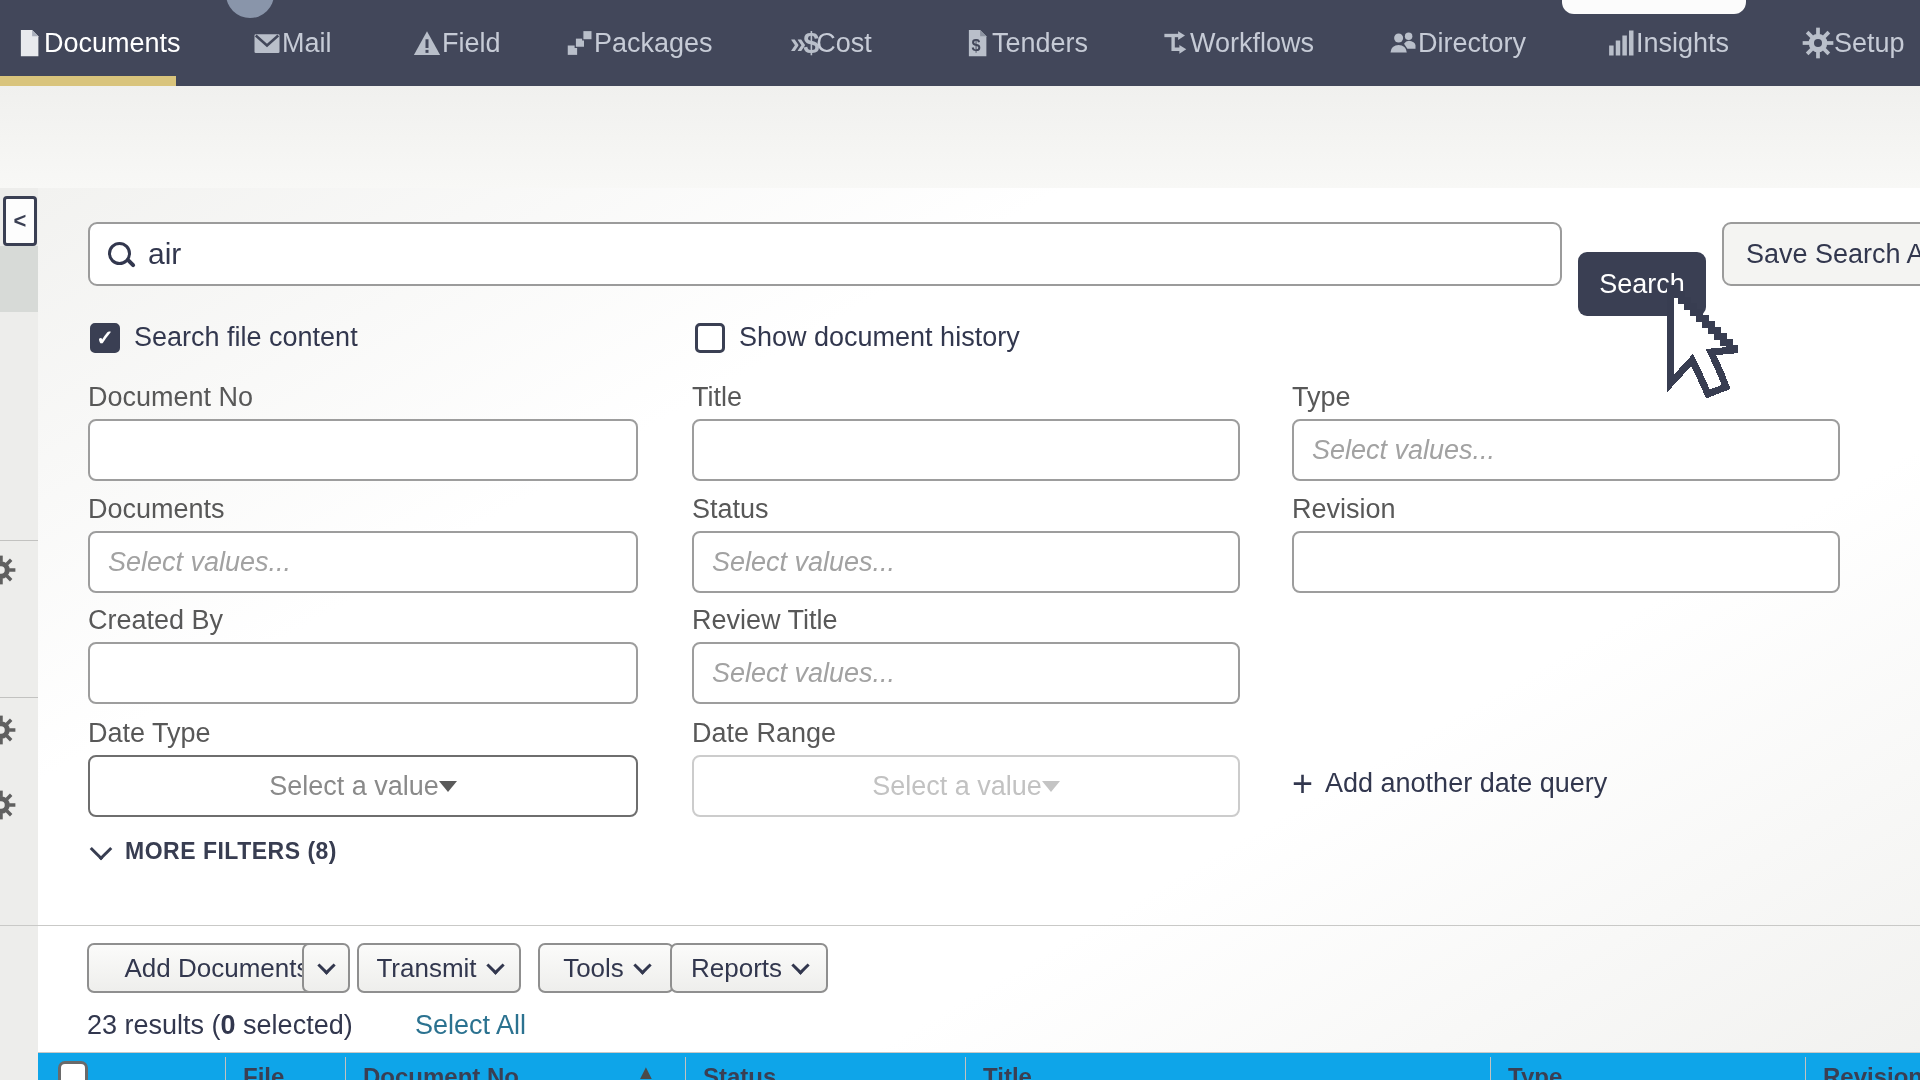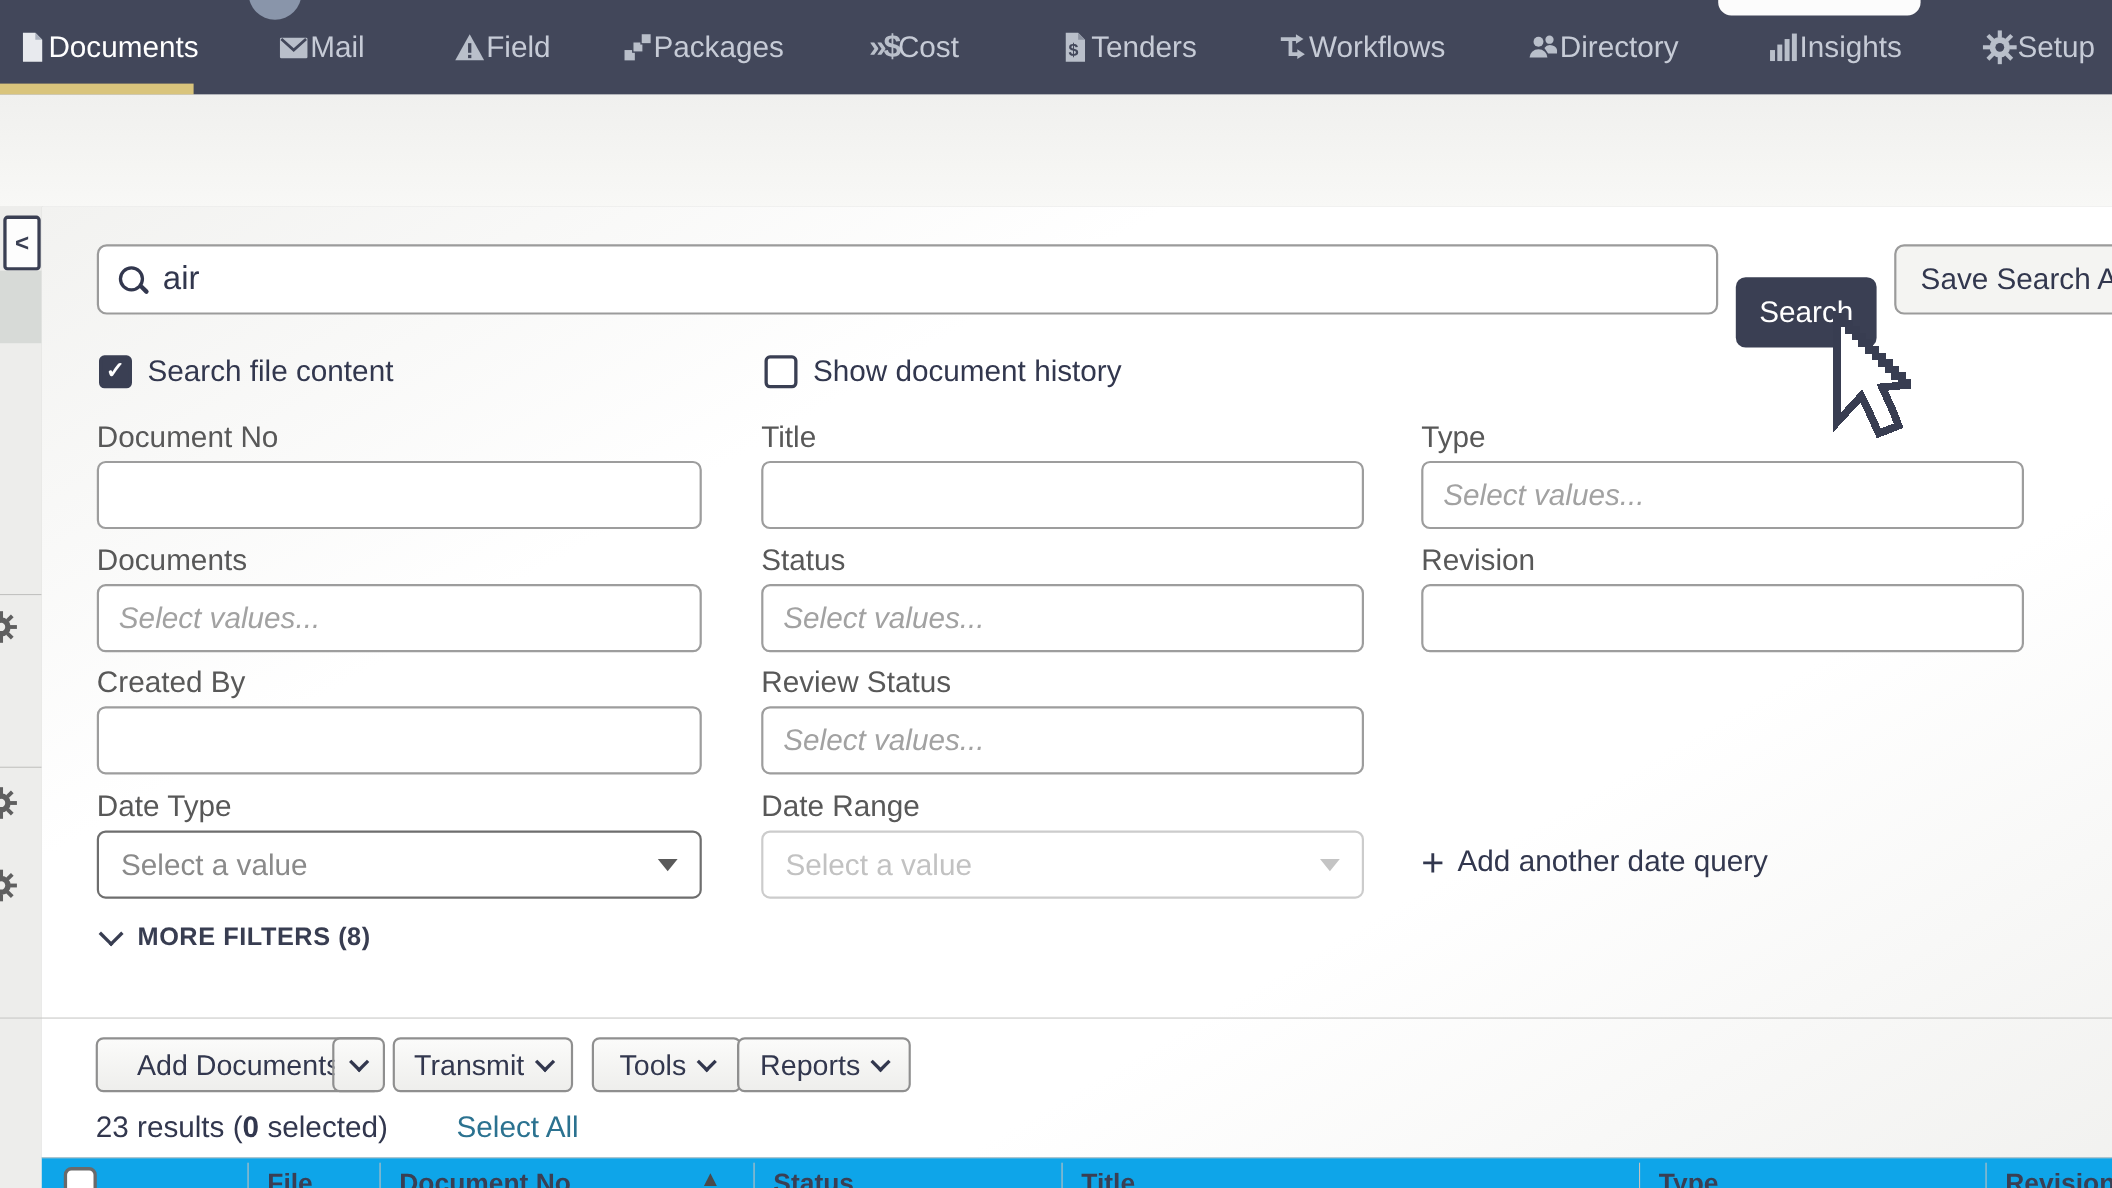--- a/index.html
+++ b/index.html
@@ -56,21 +56,21 @@
   .checkbox{width:30px;height:30px;border:3px solid #3a3f53;border-radius:5px;background:#fff;box-sizing:border-box;
             display:flex;align-items:center;justify-content:center;}
   .checkbox.checked{background:#3a3f53;}
   .checkbox.checked::after{content:"\2713";color:#fff;font-size:21px;font-weight:bold;}
 
   .f-label{position:absolute;font-size:27px;color:#585858;white-space:nowrap;}
   .f-input{position:absolute;height:62px;border:2px solid #9d9d9d;border-radius:8px;background:#fff;box-sizing:border-box;
            font-size:27px;color:#0f172a;padding:0 18px;font-family:"Liberation Sans",sans-serif;outline:none;}
   .f-input::placeholder{color:#a2a2a2;font-style:italic;opacity:1;}
   .f-select{position:absolute;height:62px;border:2px solid #6e6e6e;border-radius:8px;background:#fff;box-sizing:border-box;
-            display:flex;align-items:center;justify-content:space-between;padding:16px 20px;font-size:27px;color:#8a8a8a;}
+            display:flex;align-items:center;justify-content:center;padding:16px 20px;font-size:27px;color:#8a8a8a;}
   .f-select.disabled{border-color:#cccccc;color:#c2c2c2;}
   .tri{width:0;height:0;border-left:9px solid transparent;border-right:9px solid transparent;border-top:11px solid #5a5a5a;}
   .f-select.disabled .tri{border-top-color:#c4c4c4;}
 
   .add-date-link{position:absolute;display:flex;align-items:center;gap:12px;font-size:27px;color:#32374e;}
   .plus-glyph{font-size:36px;font-weight:300;line-height:30px;}
 
   .more-filters{position:absolute;left:55px;top:650px;display:flex;align-items:center;gap:16px;
                 font-size:23px;font-weight:bold;letter-spacing:.5px;color:#383d51;}
   .chev-down{display:inline-block;width:13px;height:13px;border-right:3px solid #383d51;border-bottom:3px solid #383d51;
@@ -316,21 +316,21 @@
 
     <div class="f-label" style="left:50px;top:306px">Documents</div>
     <input class="f-input" style="left: 50px; top: 343px; width: 550px;" placeholder="Select values...">
     <div class="f-label" style="left:654px;top:306px">Status</div>
     <input class="f-input" style="left: 654px; top: 343px; width: 548px;" placeholder="Select values...">
     <div class="f-label" style="left:1254px;top:306px">Revision</div>
     <input class="f-input" style="left: 1254px; top: 343px; width: 548px;" placeholder="">
 
     <div class="f-label" style="left:50px;top:417px">Created By</div>
     <input class="f-input" style="left: 50px; top: 454px; width: 550px;" placeholder="">
-    <div class="f-label" style="left:654px;top:417px">Review Status</div>
+    <div class="f-label" style="left:654px;top:417px">Review Title</div>
     <input class="f-input" style="left: 654px; top: 454px; width: 548px;" placeholder="Select values...">
 
     <div class="f-label" style="left:50px;top:530px">Date Type</div>
     <div class="f-select" style="left:50px;top:567px;width:550px">
       <span>Select a value</span>
       <span class="tri"></span>
     </div>
     <div class="f-label" style="left:654px;top:530px">Date Range</div>
     <div class="f-select disabled" style="left:654px;top:567px;width:548px">
       <span>Select a value</span>

